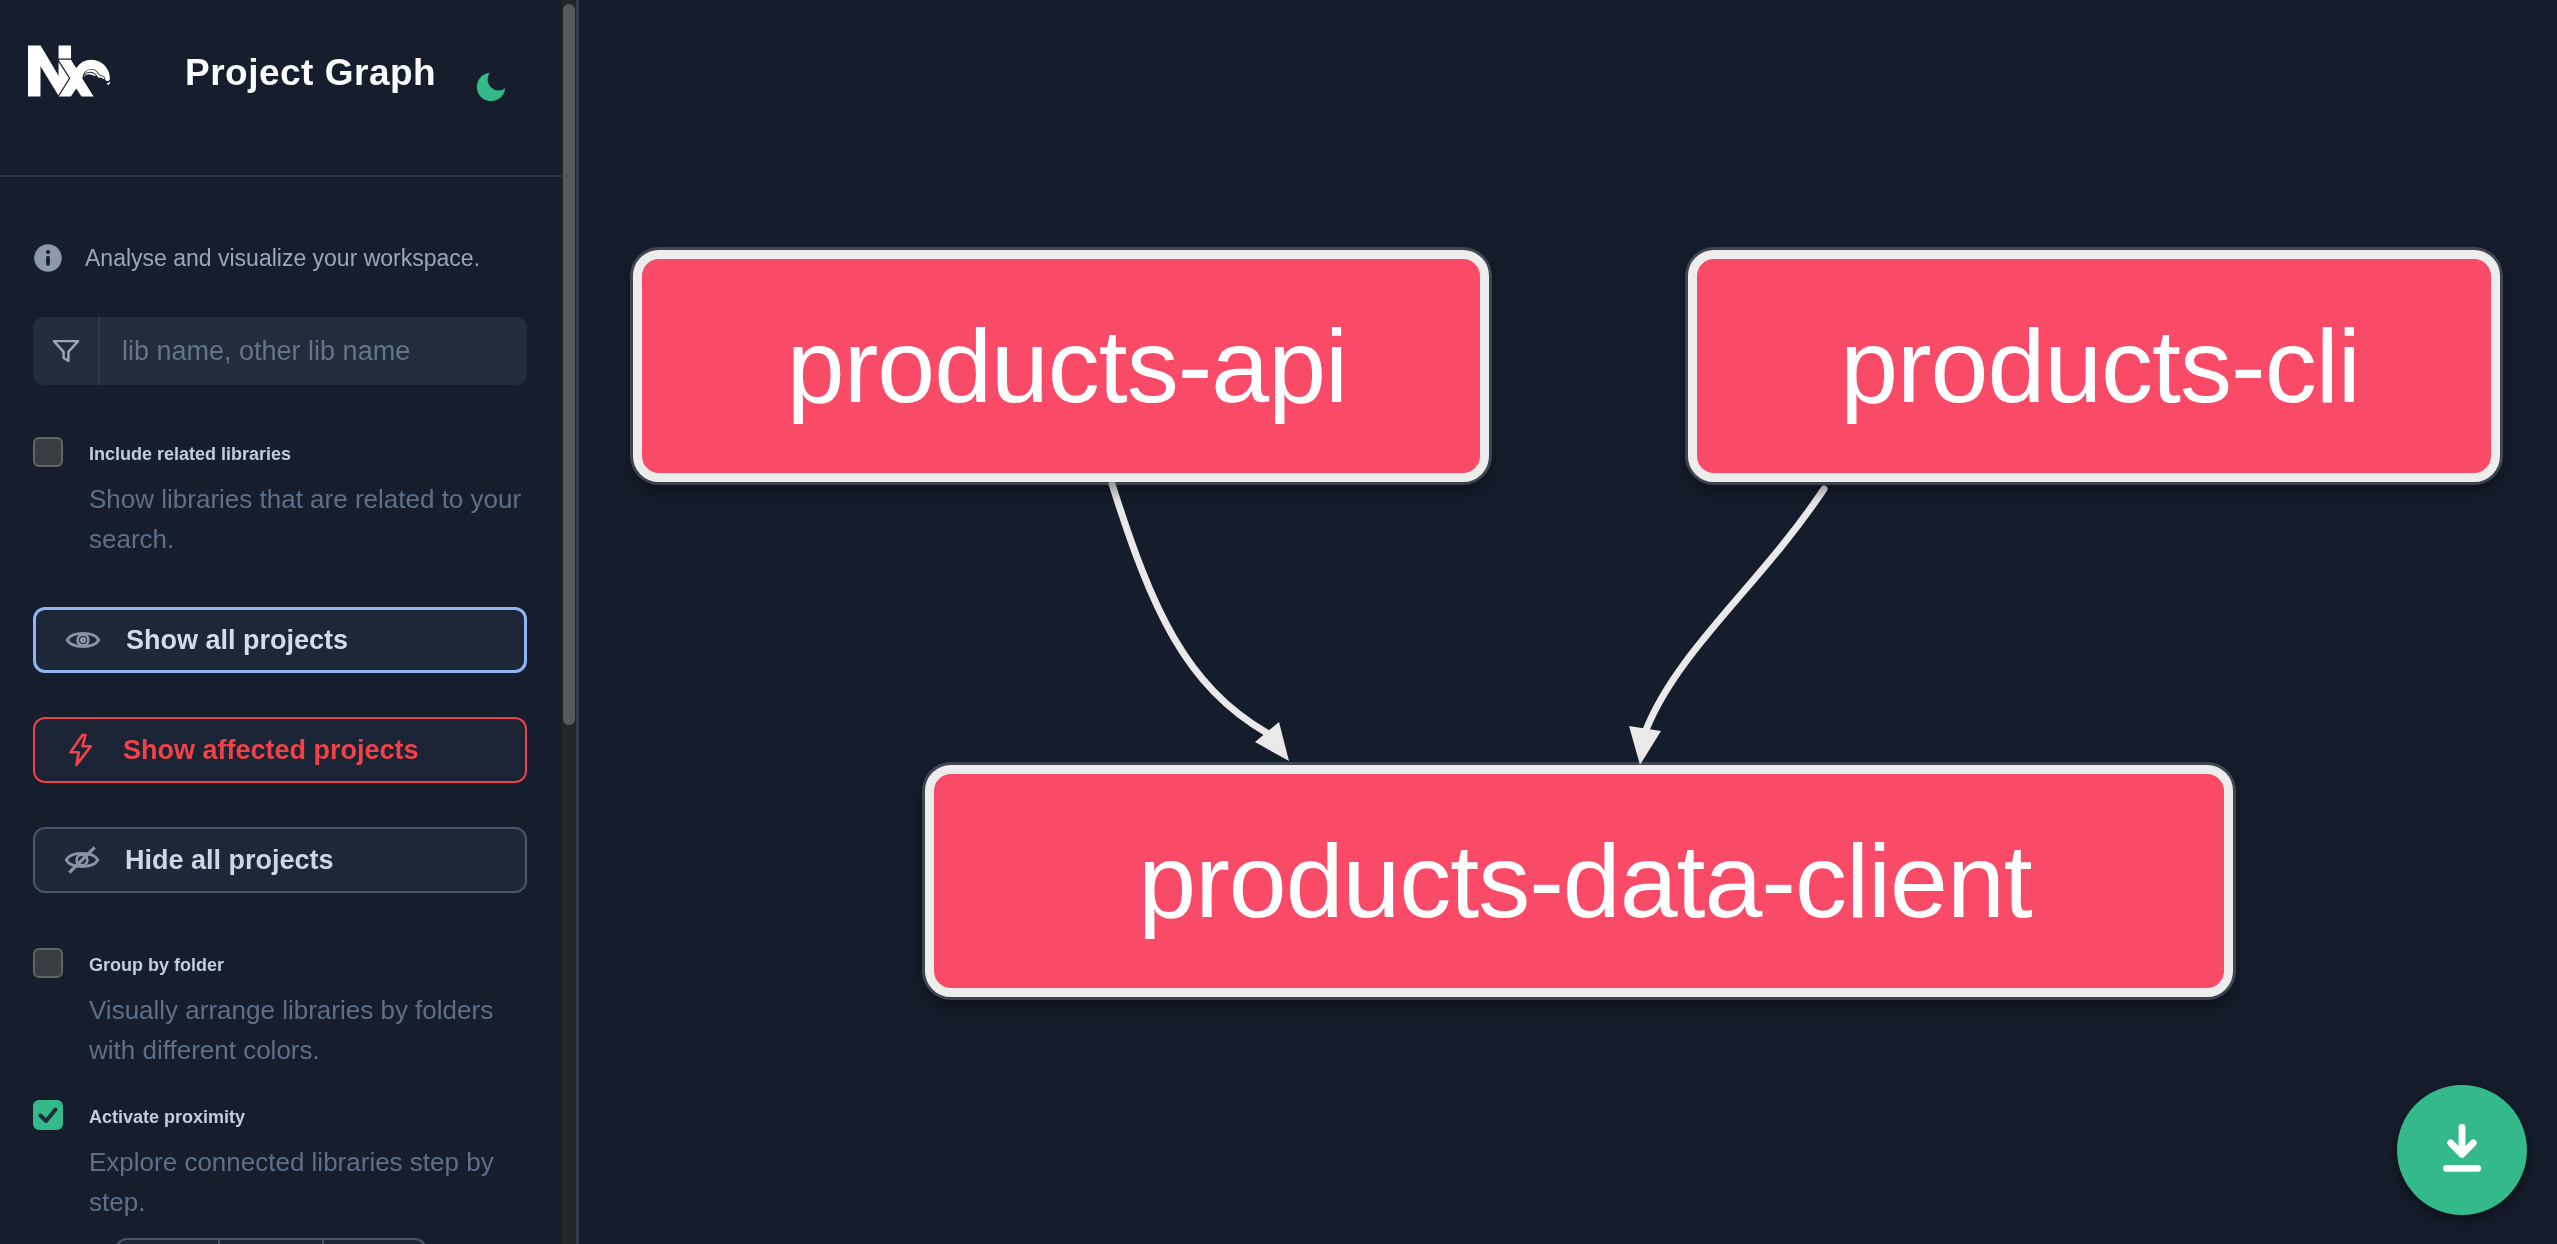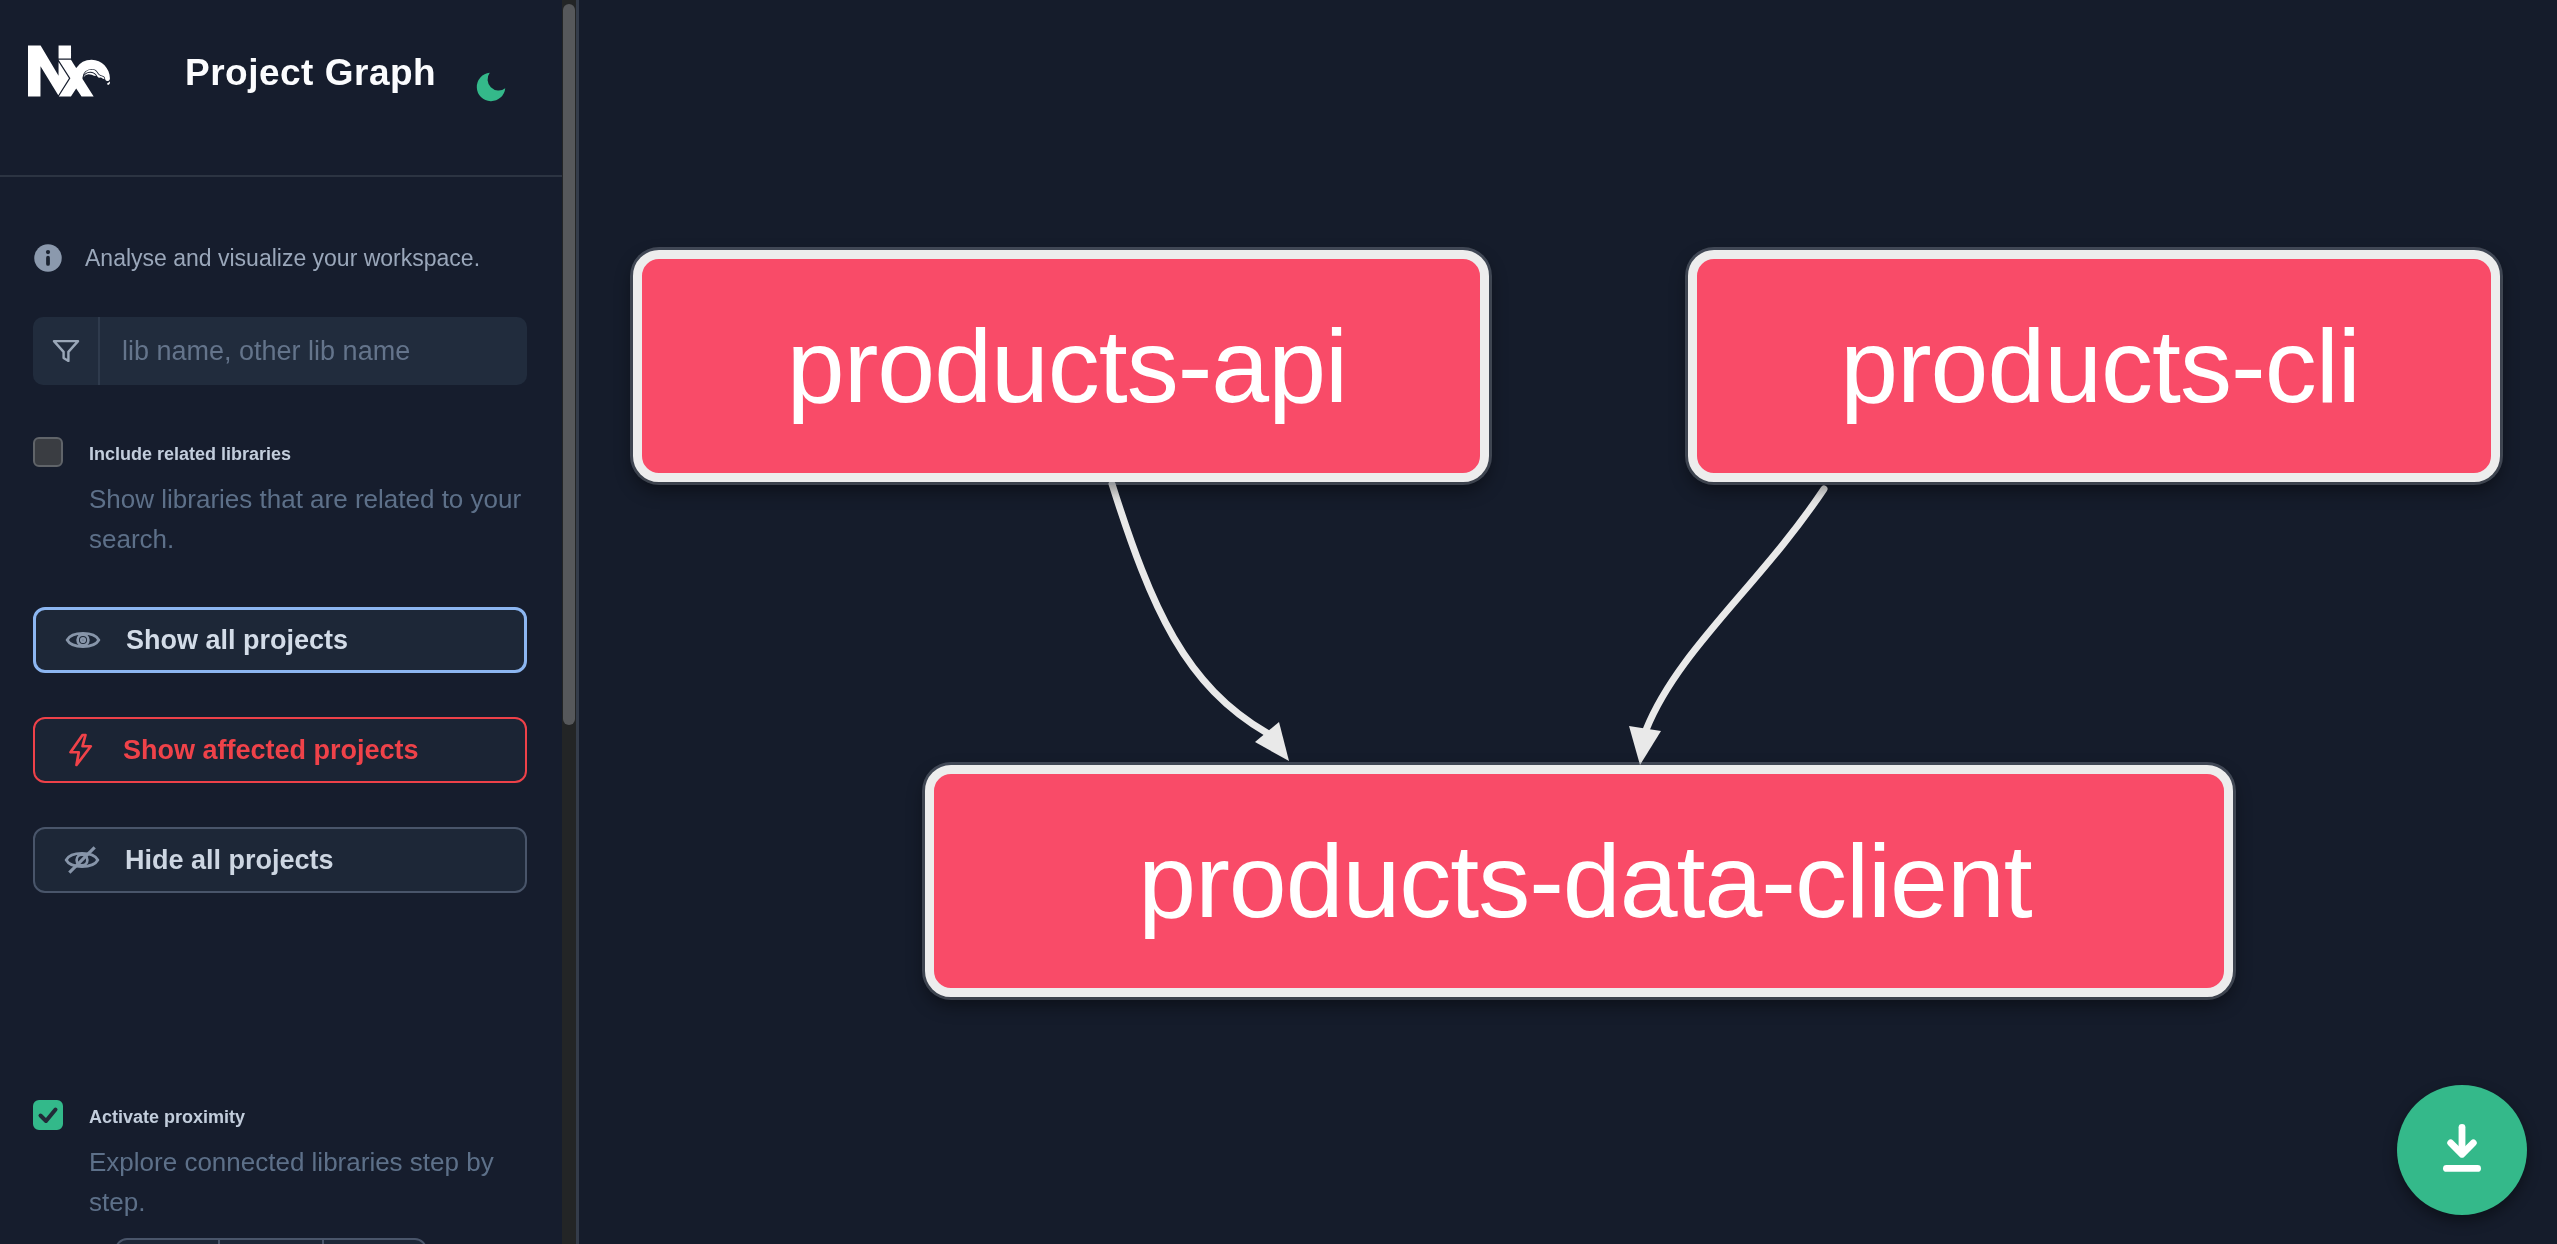--- a/index.html
+++ b/index.html
@@ -137,20 +137,25 @@
 
     <div class="side-btn" id="btn-hide-all">
       <svg width="38" height="38" viewBox="0 0 24 24" fill="none" stroke="#8795a9" stroke-width="1.7">
         <path d="M2 12c3-5.5 17-5.5 20 0-3 5.5-17 5.5-20 0z"></path>
         <circle cx="12" cy="12" r="3.4"></circle>
         <line x1="4" y1="20" x2="20" y2="4" stroke-width="2"></line>
       </svg>
       <span class="lbl">Hide all projects</span>
     </div>
 
+    <div class="opt-row" id="row-group">
+      <div class="opt-check"></div>
+      <div class="opt-label">Group by folder</div>
+      <div class="opt-desc">Visually arrange libraries by folders with different colors.</div>
+    </div>
 
     <div class="opt-row" id="row-proximity">
       <div class="opt-check checked">
         <svg width="24" height="24" viewBox="0 0 24 24" fill="none" stroke="#222a38" stroke-width="4" stroke-linecap="round" stroke-linejoin="round">
           <path d="M4.5 12.5 10 18 19.5 6.5"></path>
         </svg>
       </div>
       <div class="opt-label">Activate proximity</div>
       <div class="opt-desc">Explore connected libraries step by step.</div>
     </div>

